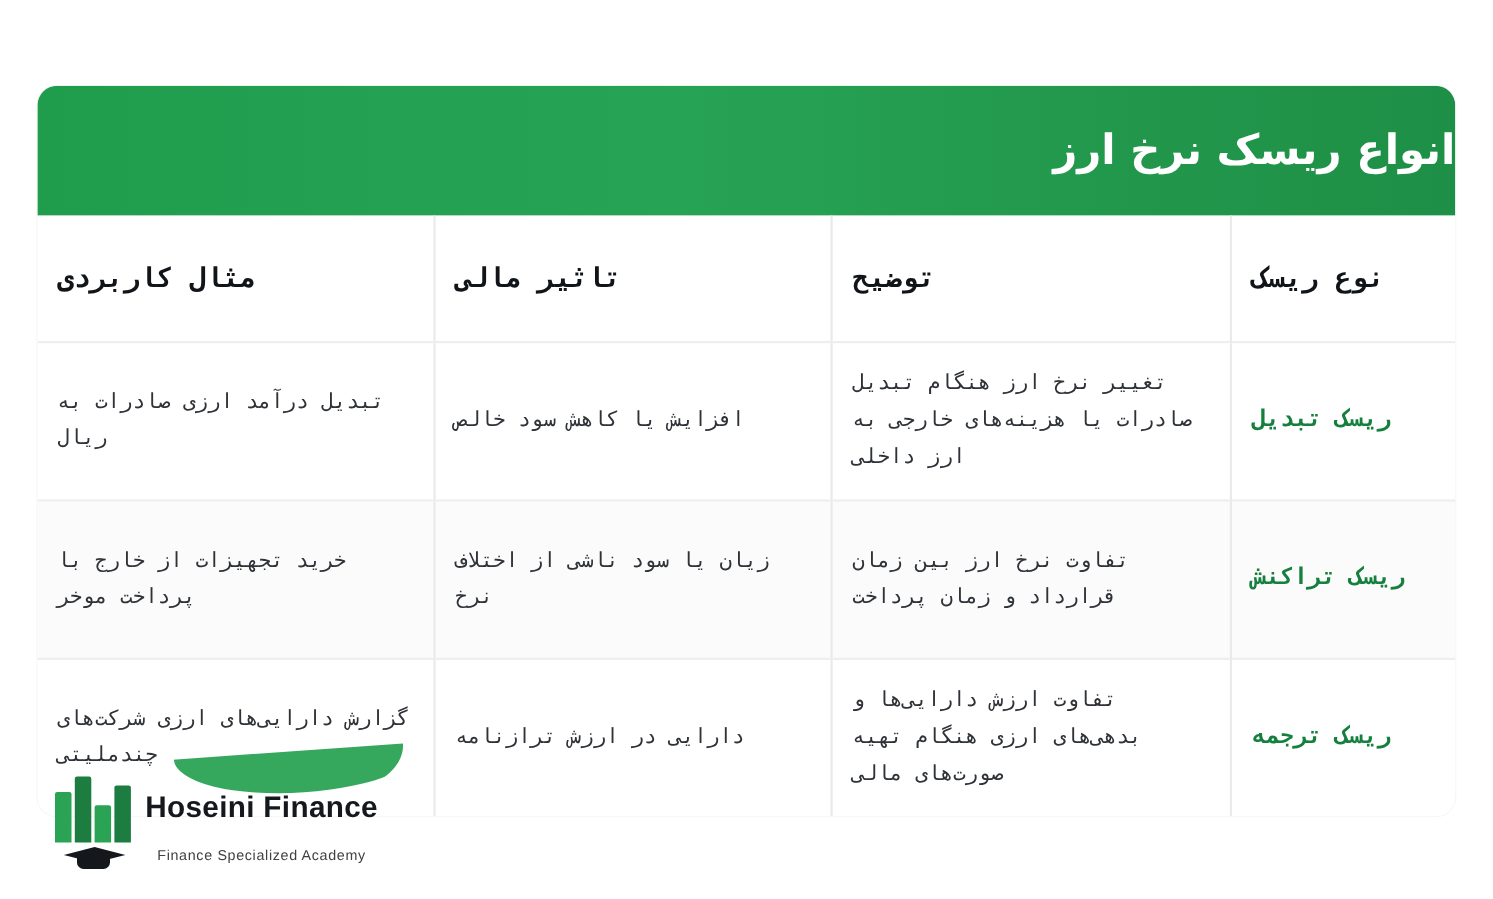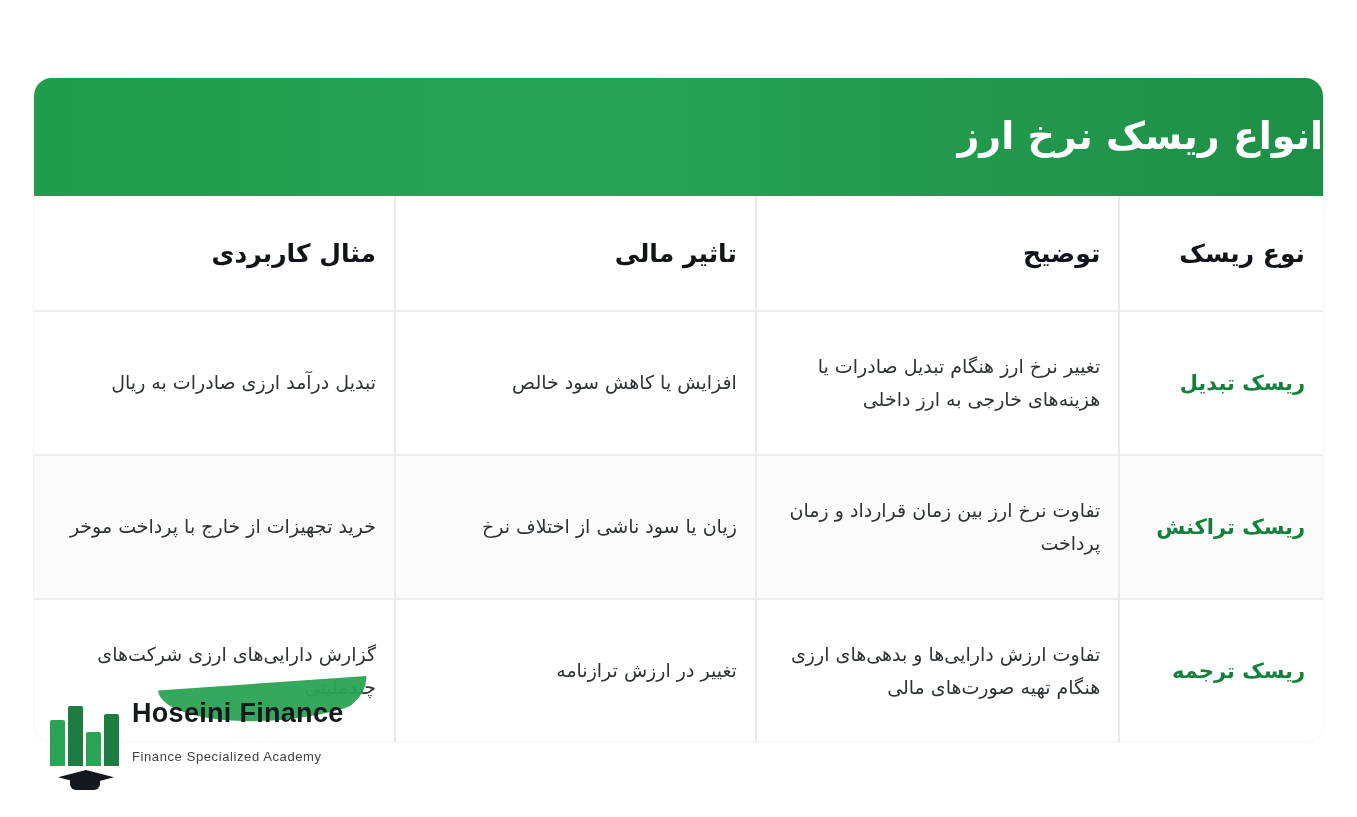--- a/index.html
+++ b/index.html
@@ -57,25 +57,26 @@
     direction: rtl;
   }
 
   table.matrix col.c-type   { width: 15.8%; }
   table.matrix col.c-desc   { width: 28.2%; }
   table.matrix col.c-impact { width: 28.0%; }
   table.matrix col.c-ex     { width: 28.0%; }
 
   table.matrix th,
   table.matrix td {
-    text-align: right;
+    text-align: left;
     vertical-align: middle;
     padding: 14px 18px;
     border-left: 2px solid #e9eaec;
     color: #202124;
+    font-family: Liberation Mono, monospace;
   }
   table.matrix th:last-child,
   table.matrix td:last-child {
     border-left: none;
   }
 
   table.matrix thead th {
     height: 86px;
     font-size: 25px;
     font-weight: bold;
@@ -153,23 +154,23 @@
     left: 24px;
     bottom: 0px;
     width: 30px;
     height: 12px;
     background: #14181d;
     border-radius: 0 0 6px 6px;
   }
   .logo-text {
     position: absolute;
     left: 92px;
-    top: 14px;
+    top: 35px;
     direction: ltr;
-    text-align: left;
+    text-align: center;
   }
   .logo-name {
     font-size: 27px;
     font-weight: bold;
     color: #15181c;
     letter-spacing: 0.3px;
     font-family: "Liberation Sans", sans-serif;
   }
   .logo-sub {
     margin-top: 20px;
@@ -214,21 +215,21 @@
         </tr>
         <tr>
           <td class="risk-type">ریسک تراکنش</td>
           <td>تفاوت نرخ ارز بین زمان قرارداد و زمان پرداخت</td>
           <td>زیان یا سود ناشی از اختلاف نرخ</td>
           <td>خرید تجهیزات از خارج با پرداخت موخر</td>
         </tr>
         <tr>
           <td class="risk-type">ریسک ترجمه</td>
           <td>تفاوت ارزش دارایی‌ها و بدهی‌های ارزی هنگام تهیه صورت‌های مالی</td>
-          <td>تغییر در ارزش ترازنامه</td>
+          <td>دارایی در ارزش ترازنامه</td>
           <td>گزارش دارایی‌های ارزی شرکت‌های چندملیتی</td>
         </tr>
       </tbody>
     </table>
   </div>
 
   <div class="logo-block">
     <div class="logo-swoosh"></div>
     <div class="logo-mark">
       <div class="bar b1"></div>

